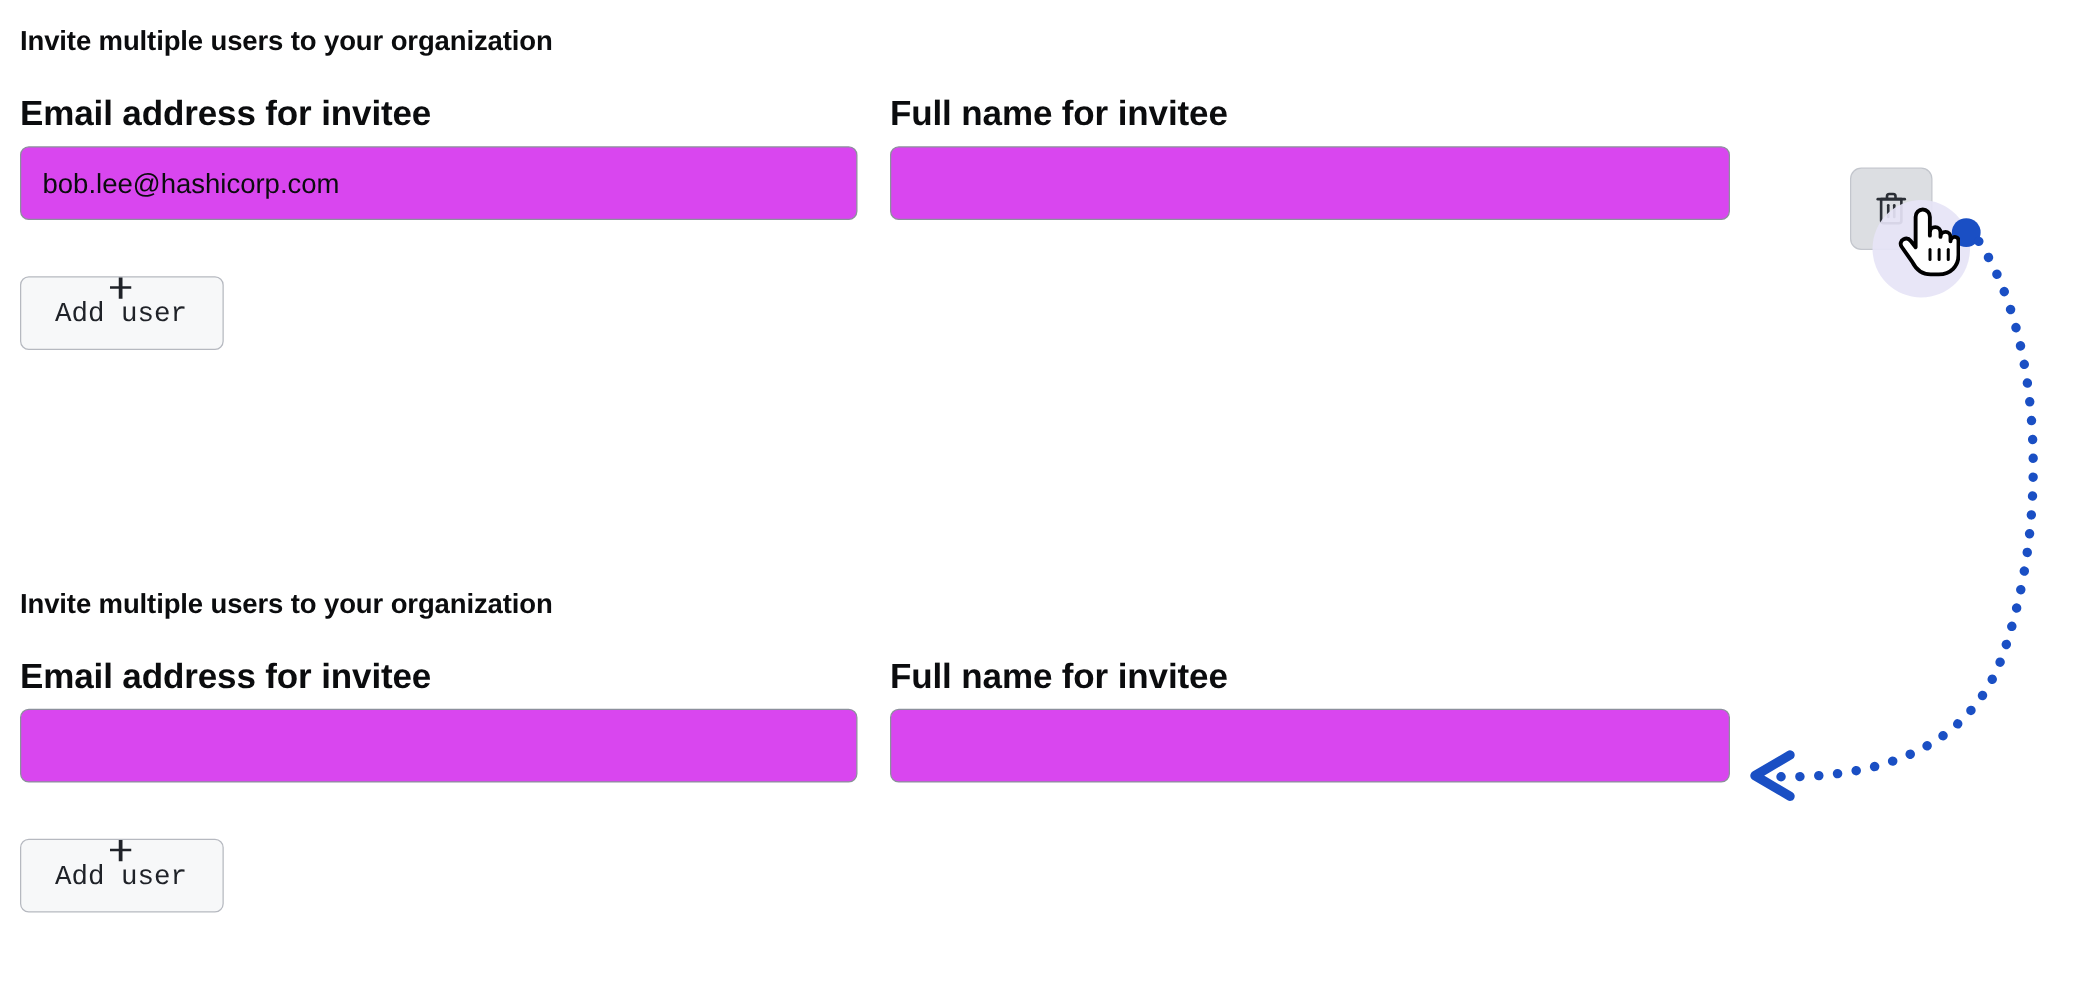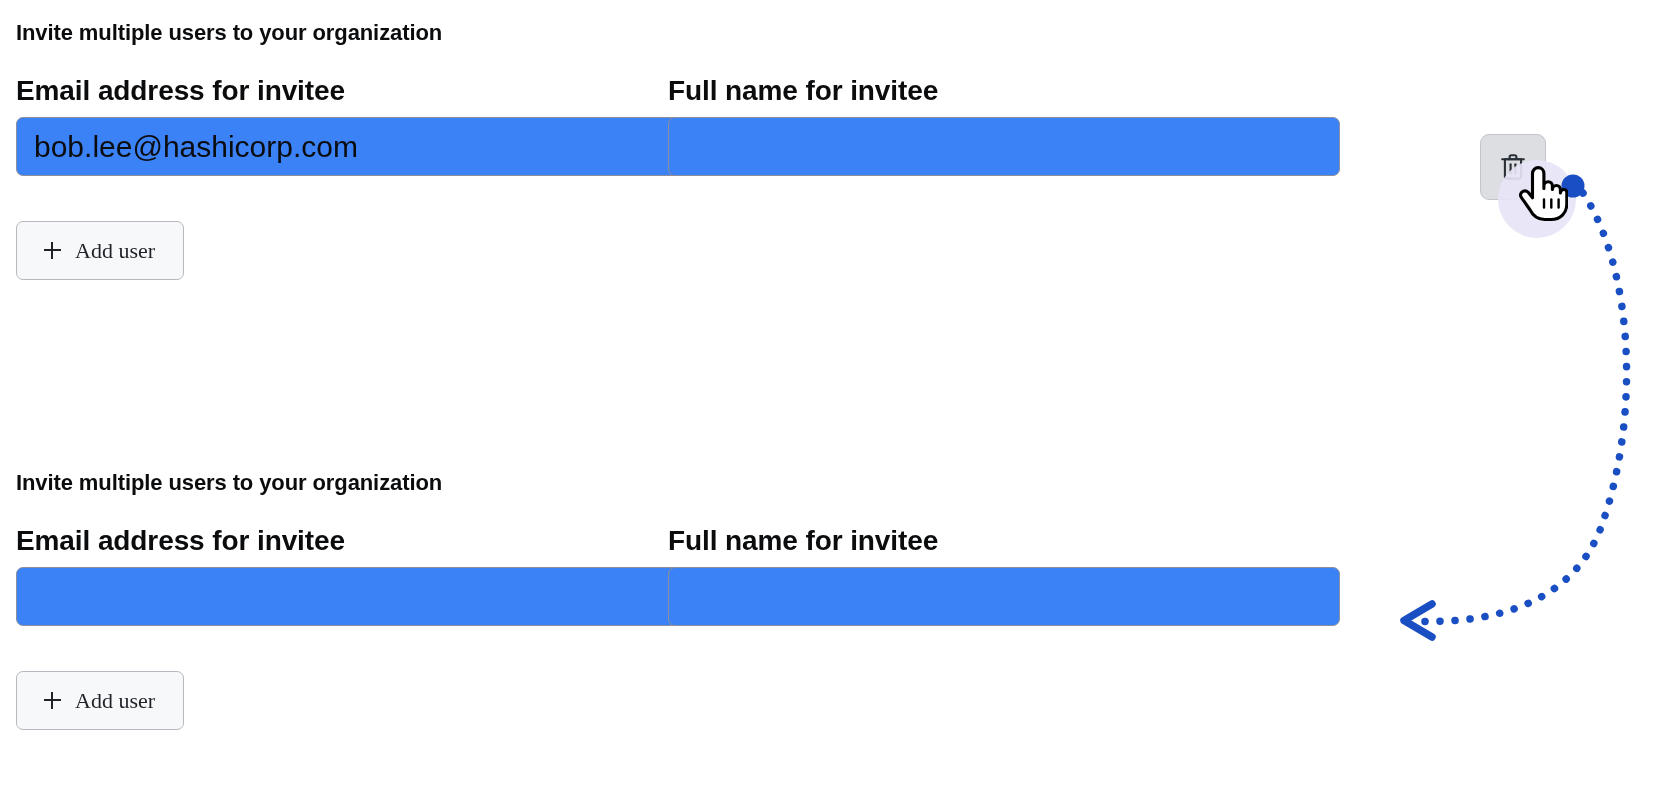--- a/index.html
+++ b/index.html
@@ -42,21 +42,21 @@
     color: #0b0c0e;
     white-space: nowrap;
   }
   .section--one .section-title { top: 20px; }
   .section--two .section-title { top: 20px; }
 
   .field {
     position: absolute;
   }
   .field--email { left: 16px; width: 670px; }
-  .field--name  { left: 668px; width: 672px; }
+  .field--name  { left: 712px; width: 672px; }
 
   .section--one .field { top: 78px; }
   .section--two .field { top: 78px; }
 
   .field-label {
     font-size: 28px;
     font-weight: 700;
     letter-spacing: -0.1px;
     color: #0b0c0e;
     line-height: 26px;
@@ -65,46 +65,46 @@
     margin-bottom: 13px;
   }
 
   .text-input {
     display: block;
     box-sizing: border-box;
     width: 100%;
     height: 59px;
     border: 1.6px solid #8c909c;
     border-radius: 7px;
-    background: #3b82f6;
+    background: #d946ef;
     padding: 0 17px;
     font-family: "Liberation Sans", sans-serif;
-    font-size: 30px;
+    font-size: 22px;
     color: #0b0c0e;
     outline: none;
   }
   .text-input::placeholder { color: #9aa0ab; }
 
   
   .add-user-btn {
     position: absolute;
     left: 16px;
     box-sizing: border-box;
     display: inline-flex;
     align-items: center;
-    gap: 14px;
     height: 59px;
     padding: 0 28px 0 27px;
     background: #f7f8f9;
     border: 1.5px solid #b6b9c0;
     border-radius: 7px;
-    font-family: Liberation Serif, serif;
+    font-family: Liberation Mono, monospace;
     font-size: 22px;
     color: #1f2228;
     cursor: pointer;
+    flex-direction: column;
   }
   .section--one .add-user-btn { top: 221px; }
   .section--two .add-user-btn { top: 221px; }
 
   .plus-icon {
     display: inline-block;
     width: 17px;
     height: 17px;
     position: relative;
     flex: none;

